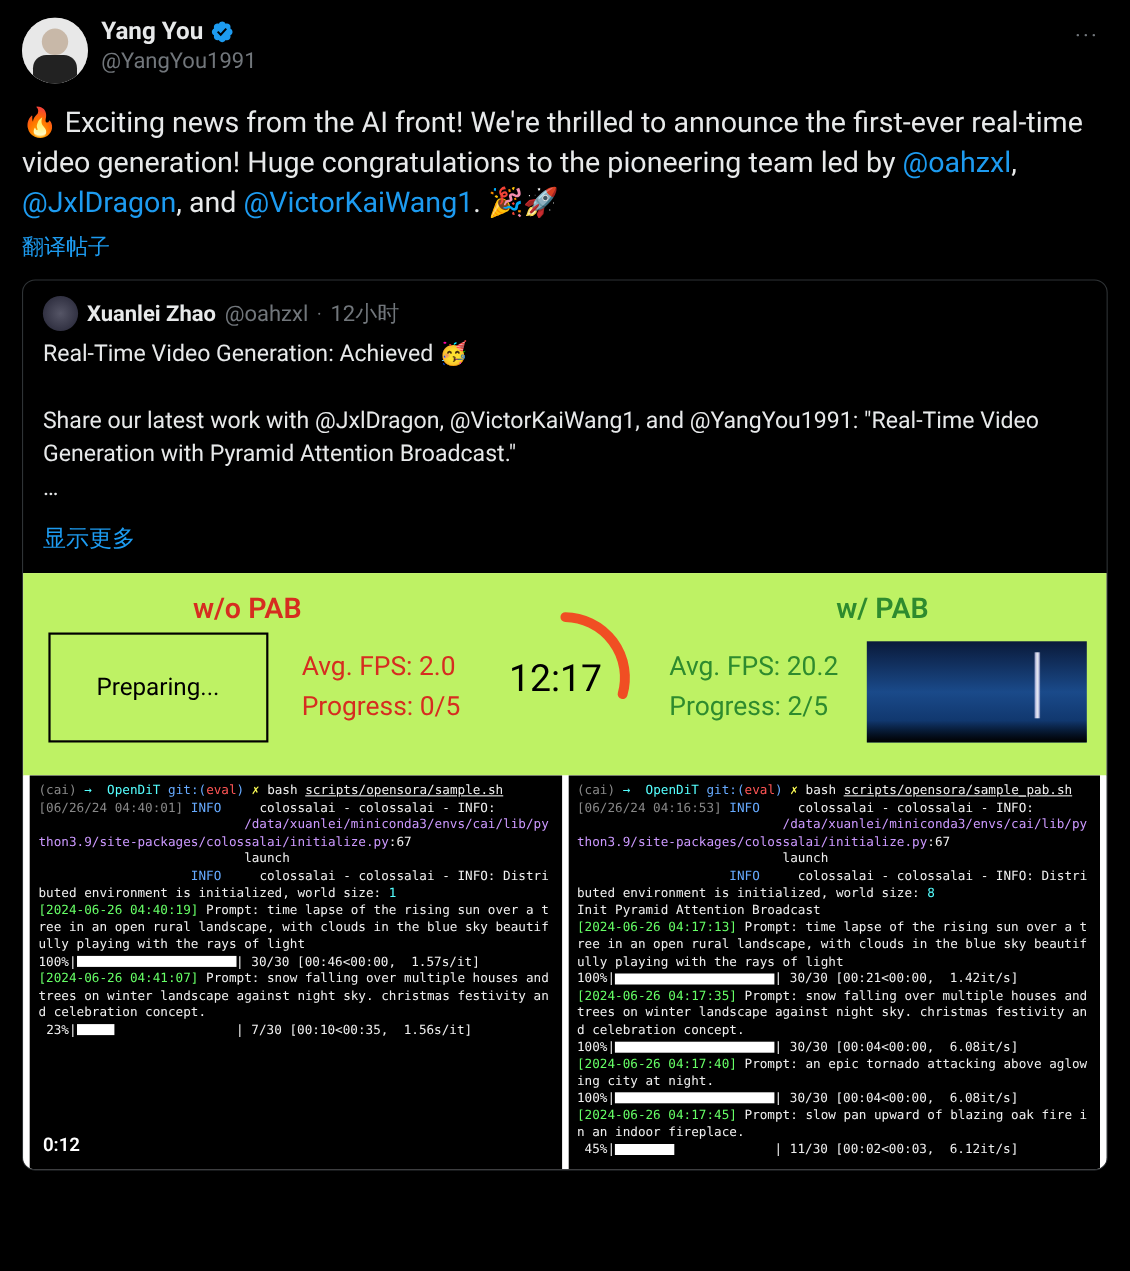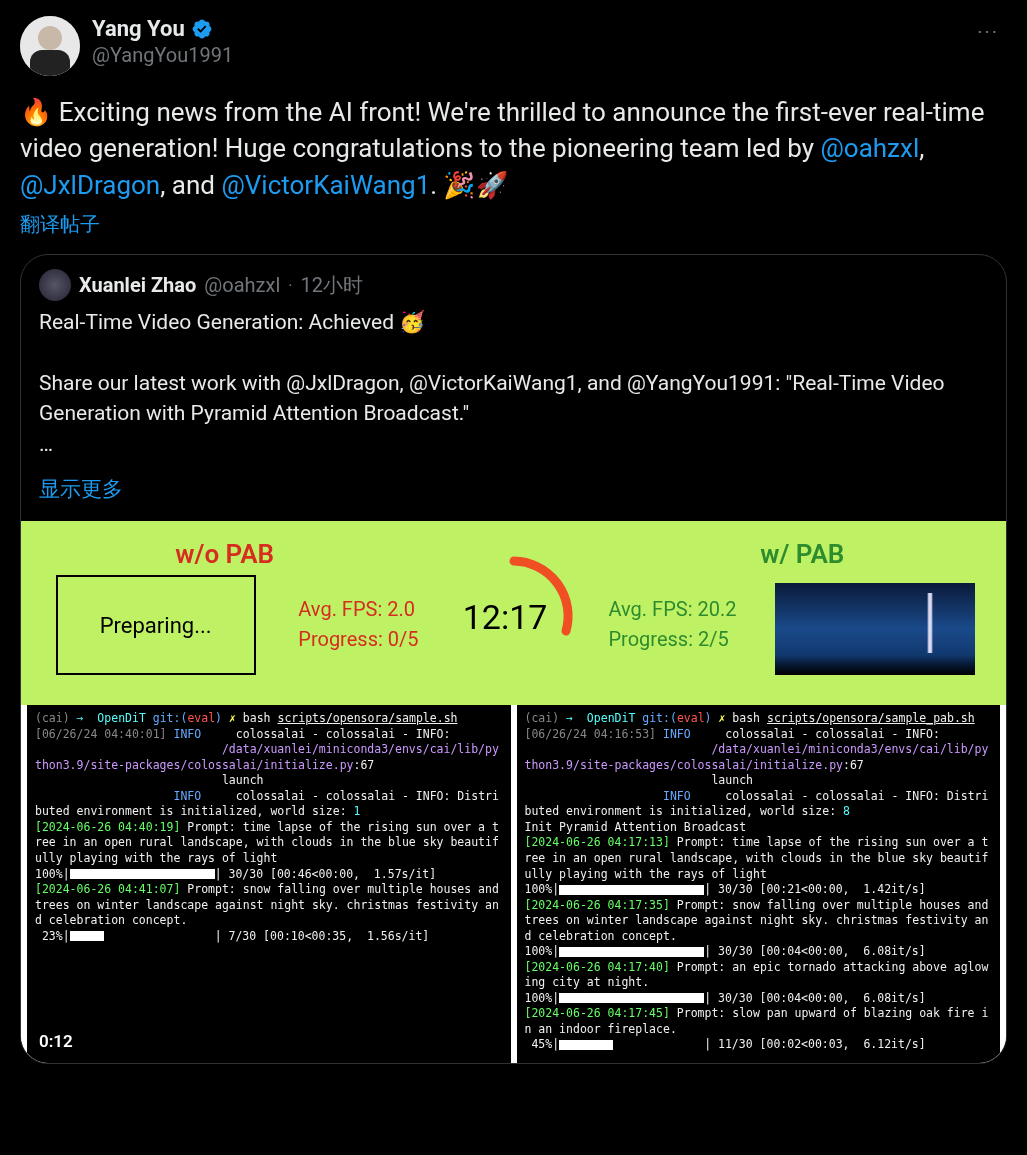--- a/index.html
+++ b/index.html
@@ -19,42 +19,42 @@
   .name-row { display: flex; align-items: center; gap: 6px; }
   .display-name { font-weight: 700; font-size: 22px; color: #e7e9ea; }
   .verified { width: 22px; height: 22px; fill: #1d9bf0; }
   .handle { color: #71767b; font-size: 20px; margin-top: 2px; }
   .more { color: #71767b; font-size: 20px; padding: 4px 8px; cursor: pointer; letter-spacing:2px; }
   .body-text { font-size: 26px; line-height: 1.4; margin-top: 18px; color: #e7e9ea; }
   .mention { color: #1d9bf0; }
   .translate { color: #1d9bf0; font-size: 20px; margin-top: 8px; display: inline-block; }
   .quoted {
     border: 1px solid #2f3336;
-    border-radius: 28px;
+    border-radius: 12px;
     margin-top: 16px;
     overflow: hidden;
   }
   .quoted-inner { padding: 14px 18px 8px; }
   .quoted-header { display: flex; align-items: center; gap: 8px; }
   .q-avatar { width: 32px; height: 32px; border-radius: 50%; background: radial-gradient(circle,#556,#223); flex-shrink:0; }
   .q-name { font-weight: 700; font-size: 20px; }
   .q-handle { color: #71767b; font-size: 20px; }
   .q-sep { color: #71767b; }
   .q-body { font-size: 21px; line-height: 1.45; margin-top: 6px; color: #e7e9ea; }
   .show-more { color: #1d9bf0; font-size: 21px; margin-top: 16px; display:inline-block; }
   .media { position: relative; margin-top: 10px; background:#fff; }
   .media-top { display:flex; background:#bef264; padding:18px 10px 10px; gap:10px; align-items:flex-start; }
   .col-left { flex:1; text-align:center; }
   .col-mid { width:170px; text-align:center; position:relative; }
   .col-right { flex:1; text-align:center; }
   .pab-title { font-size:26px; font-weight:600; }
   .red-t { color:#d62d20; }
   .green-t { color:#2e8b2e; }
   .prep-box { border:2px solid #000; width:200px; height:100px; margin:6px auto 0; display:flex; align-items:center; justify-content:center; font-size:22px; color:#000; }
-  .stats { font-size:20px; margin-top:4px; line-height:1.5; text-align:left; display:inline-block; }
+  .stats { font-size:24px; margin-top:4px; line-height:1.5; text-align:left; display:inline-block; }
   .timer { font-size:34px; color:#000; position:absolute; top:50%; left:50%; transform:translate(-60%,-50%); }
   .arc { width:120px; height:140px; margin:12px auto 0; }
   .thumb { width:200px; height:92px; margin:14px auto 0; background:linear-gradient(180deg,#0a1a3a 0%,#1a4a8a 50%,#0a2a5a 100%); position:relative; overflow:hidden; }
   .thumb::after { content:""; position:absolute; bottom:0; left:0; right:0; height:20px; background:linear-gradient(180deg,transparent,#000); }
   .thumb .lightning { position:absolute; right:30px; top:10px; width:30px; height:60px; background:linear-gradient(90deg,transparent 40%,#cce 45%,#fff 50%,#cce 55%,transparent 60%); opacity:0.9; }
   .terminals { display:flex; gap:6px; background:#fff; padding:0 6px 0; }
   .term { flex:1; background:#000; font-family:"Menlo","Consolas",monospace; font-size:11.5px; line-height:1.35; padding:6px 8px 10px; color:#f0f0f0; overflow:hidden; white-space:pre-wrap; word-break:break-all; }
   .t-cyan { color:#5ff; }
   .t-green { color:#6f6; }
   .t-red { color:#f55; }

